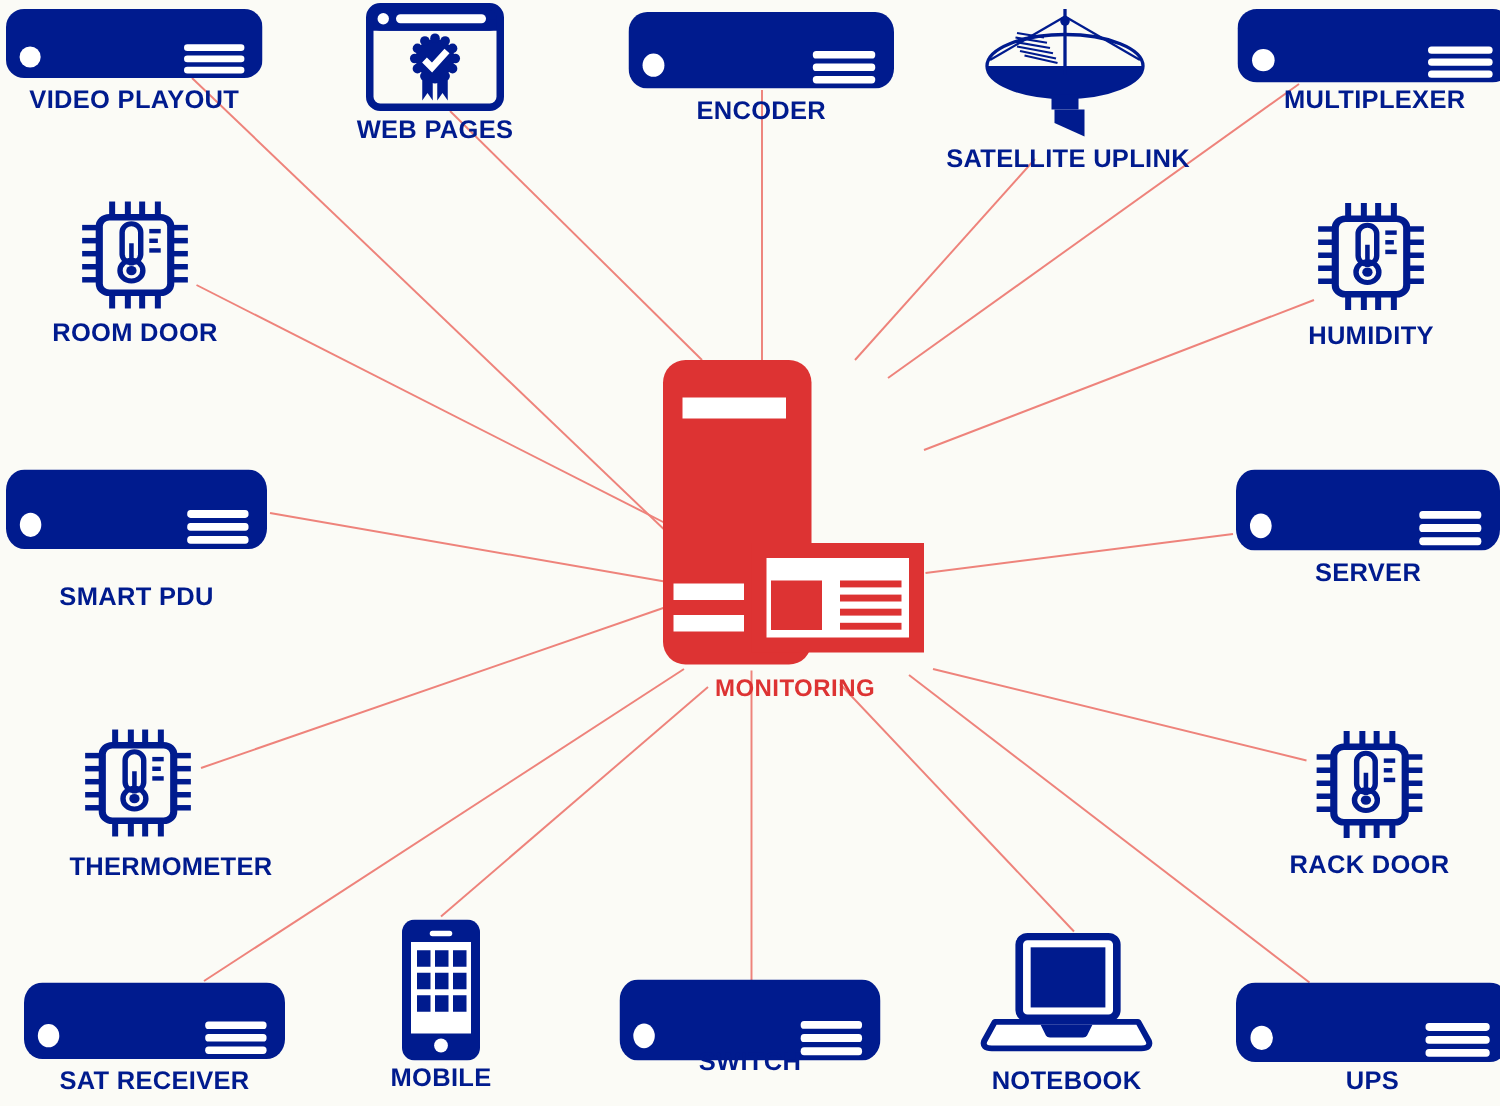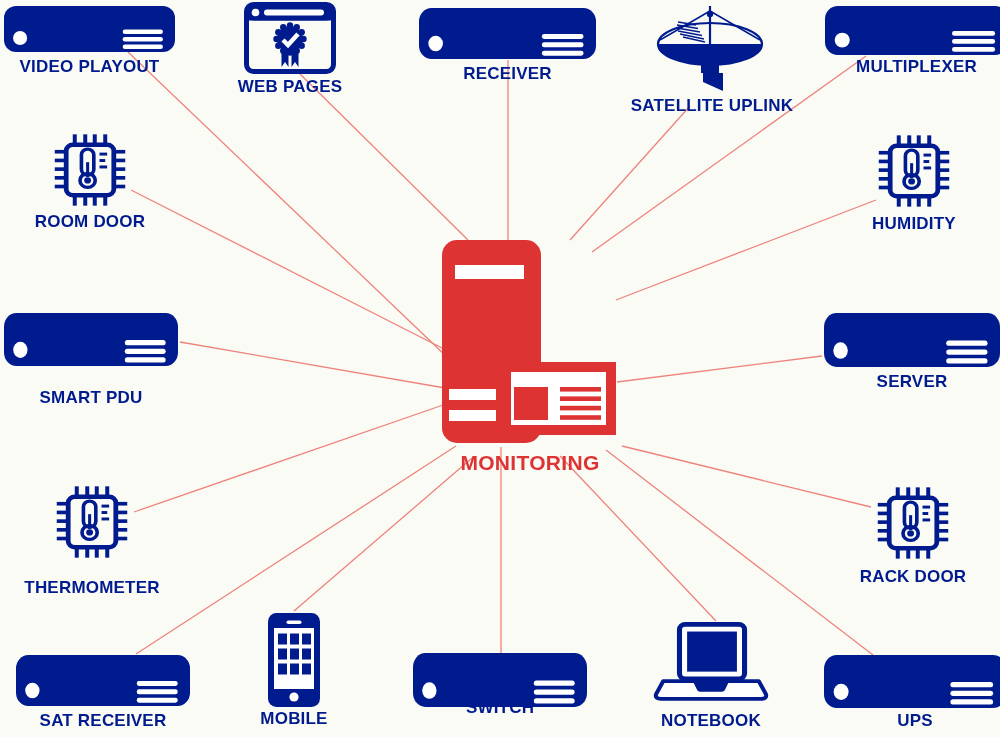--- a/index.html
+++ b/index.html
@@ -14,21 +14,21 @@
   .node svg{display:block}
   .node-label{
     position:absolute;left:50%;transform:translateX(-50%);
     white-space:nowrap;font-weight:bold;font-size:17px;
     letter-spacing:.2px;color:var(--navy,#001b8e);
   }
   .center-node{position:absolute;left:440px;top:238px;width:180px;color:var(--red,#dd3333)}
   .center-node svg{display:block}
   .center-label{
     position:absolute;top:211px;left:50%;transform:translateX(-50%);
-    text-align:center;font-weight:bold;font-size:21px;line-height:1.32;
+    text-align:center;font-weight:bold;font-size:16px;line-height:1.32;
     letter-spacing:.3px;color:var(--red,#dd3333);white-space:nowrap;
   }
 </style>
 </head>
 <body>
 
 <div class="canvas">
   <svg class="lines">
       <line x1="128" y1="52" x2="448" y2="358" stroke="#ee837b" stroke-width="1.3"></line>
       <line x1="300" y1="74" x2="468" y2="240" stroke="#ee837b" stroke-width="1.3"></line>
@@ -88,21 +88,21 @@
         <div class="node-label" style="top: 75px;">WEB PAGES</div>
       </div>
       <div class="node" style="left: 419px; top: 8px; width: 177px;">
         <svg viewBox="0 0 170 46" preserveAspectRatio="none" width="177" height="51">
     <rect x="0" y="0" width="170" height="46" rx="12" fill="currentColor"></rect>
     <circle cx="16" cy="32" r="7" fill="#fff"></circle>
     <rect x="118" y="23.5" width="40" height="4.5" rx="2.2" fill="#fff"></rect>
     <rect x="118" y="31" width="40" height="4.5" rx="2.2" fill="#fff"></rect>
     <rect x="118" y="38.5" width="40" height="4.5" rx="2.2" fill="#fff"></rect>
   </svg>
-        <div class="node-label" style="top: 56px;">RECEIVER</div>
+        <div class="node-label" style="top: 56px;">ENCODER</div>
       </div>
       <div class="node" style="left: 654px; top: 4px; width: 116px;">
         <svg viewBox="0 0 116 92" preserveAspectRatio="none" width="116" height="92">
     <ellipse cx="56" cy="40" rx="52" ry="21" fill="none" stroke="currentColor" stroke-width="2.2"></ellipse>
     <path d="M4,40 A52,21 0 0 0 108,40 Z" fill="currentColor"></path>
     <g stroke="currentColor" stroke-width="1.5" fill="none">
       <line x1="6" y1="36" x2="56" y2="7"></line>
       <line x1="106" y1="36" x2="56" y2="7"></line>
       <line x1="24" y1="18" x2="42" y2="21"></line>
       <line x1="23" y1="21" x2="44" y2="24.5"></line>
@@ -250,21 +250,21 @@
       <circle cx="39.5" cy="58" r="8" fill="none" stroke="currentColor" stroke-width="3.8"></circle>
       <line x1="39.5" y1="37" x2="39.5" y2="54" stroke="currentColor" stroke-width="3.2"></line>
       <circle cx="39.5" cy="58" r="3.6" fill="currentColor"></circle>
     </g>
     <g fill="currentColor">
       <rect x="52" y="26" width="8" height="3.4"></rect>
       <rect x="52" y="33.4" width="6" height="3.4"></rect>
       <rect x="52" y="40.8" width="8" height="3.4"></rect>
     </g>
   </svg>
-        <div class="node-label" style="top: 96px;">THERMOMETER</div>
+        <div class="node-label" style="top: 86px; margin-left: 22px;">THERMOMETER</div>
       </div>
       <div class="node" style="left: 873px; top: 483px; width: 80px;">
         <svg viewBox="0 0 84 92" preserveAspectRatio="none" width="80" height="80">
     <rect x="17" y="17" width="50" height="58" rx="7" fill="none" stroke="currentColor" stroke-width="5"></rect>
     <g stroke="currentColor" stroke-width="4.2">
       <line x1="26" y1="5" x2="26" y2="17"></line>
             <line x1="37" y1="5" x2="37" y2="17"></line>
       <line x1="47" y1="5" x2="47" y2="17"></line>
             <line x1="58" y1="5" x2="58" y2="17"></line>
       <line x1="26" y1="75" x2="26" y2="87"></line>

